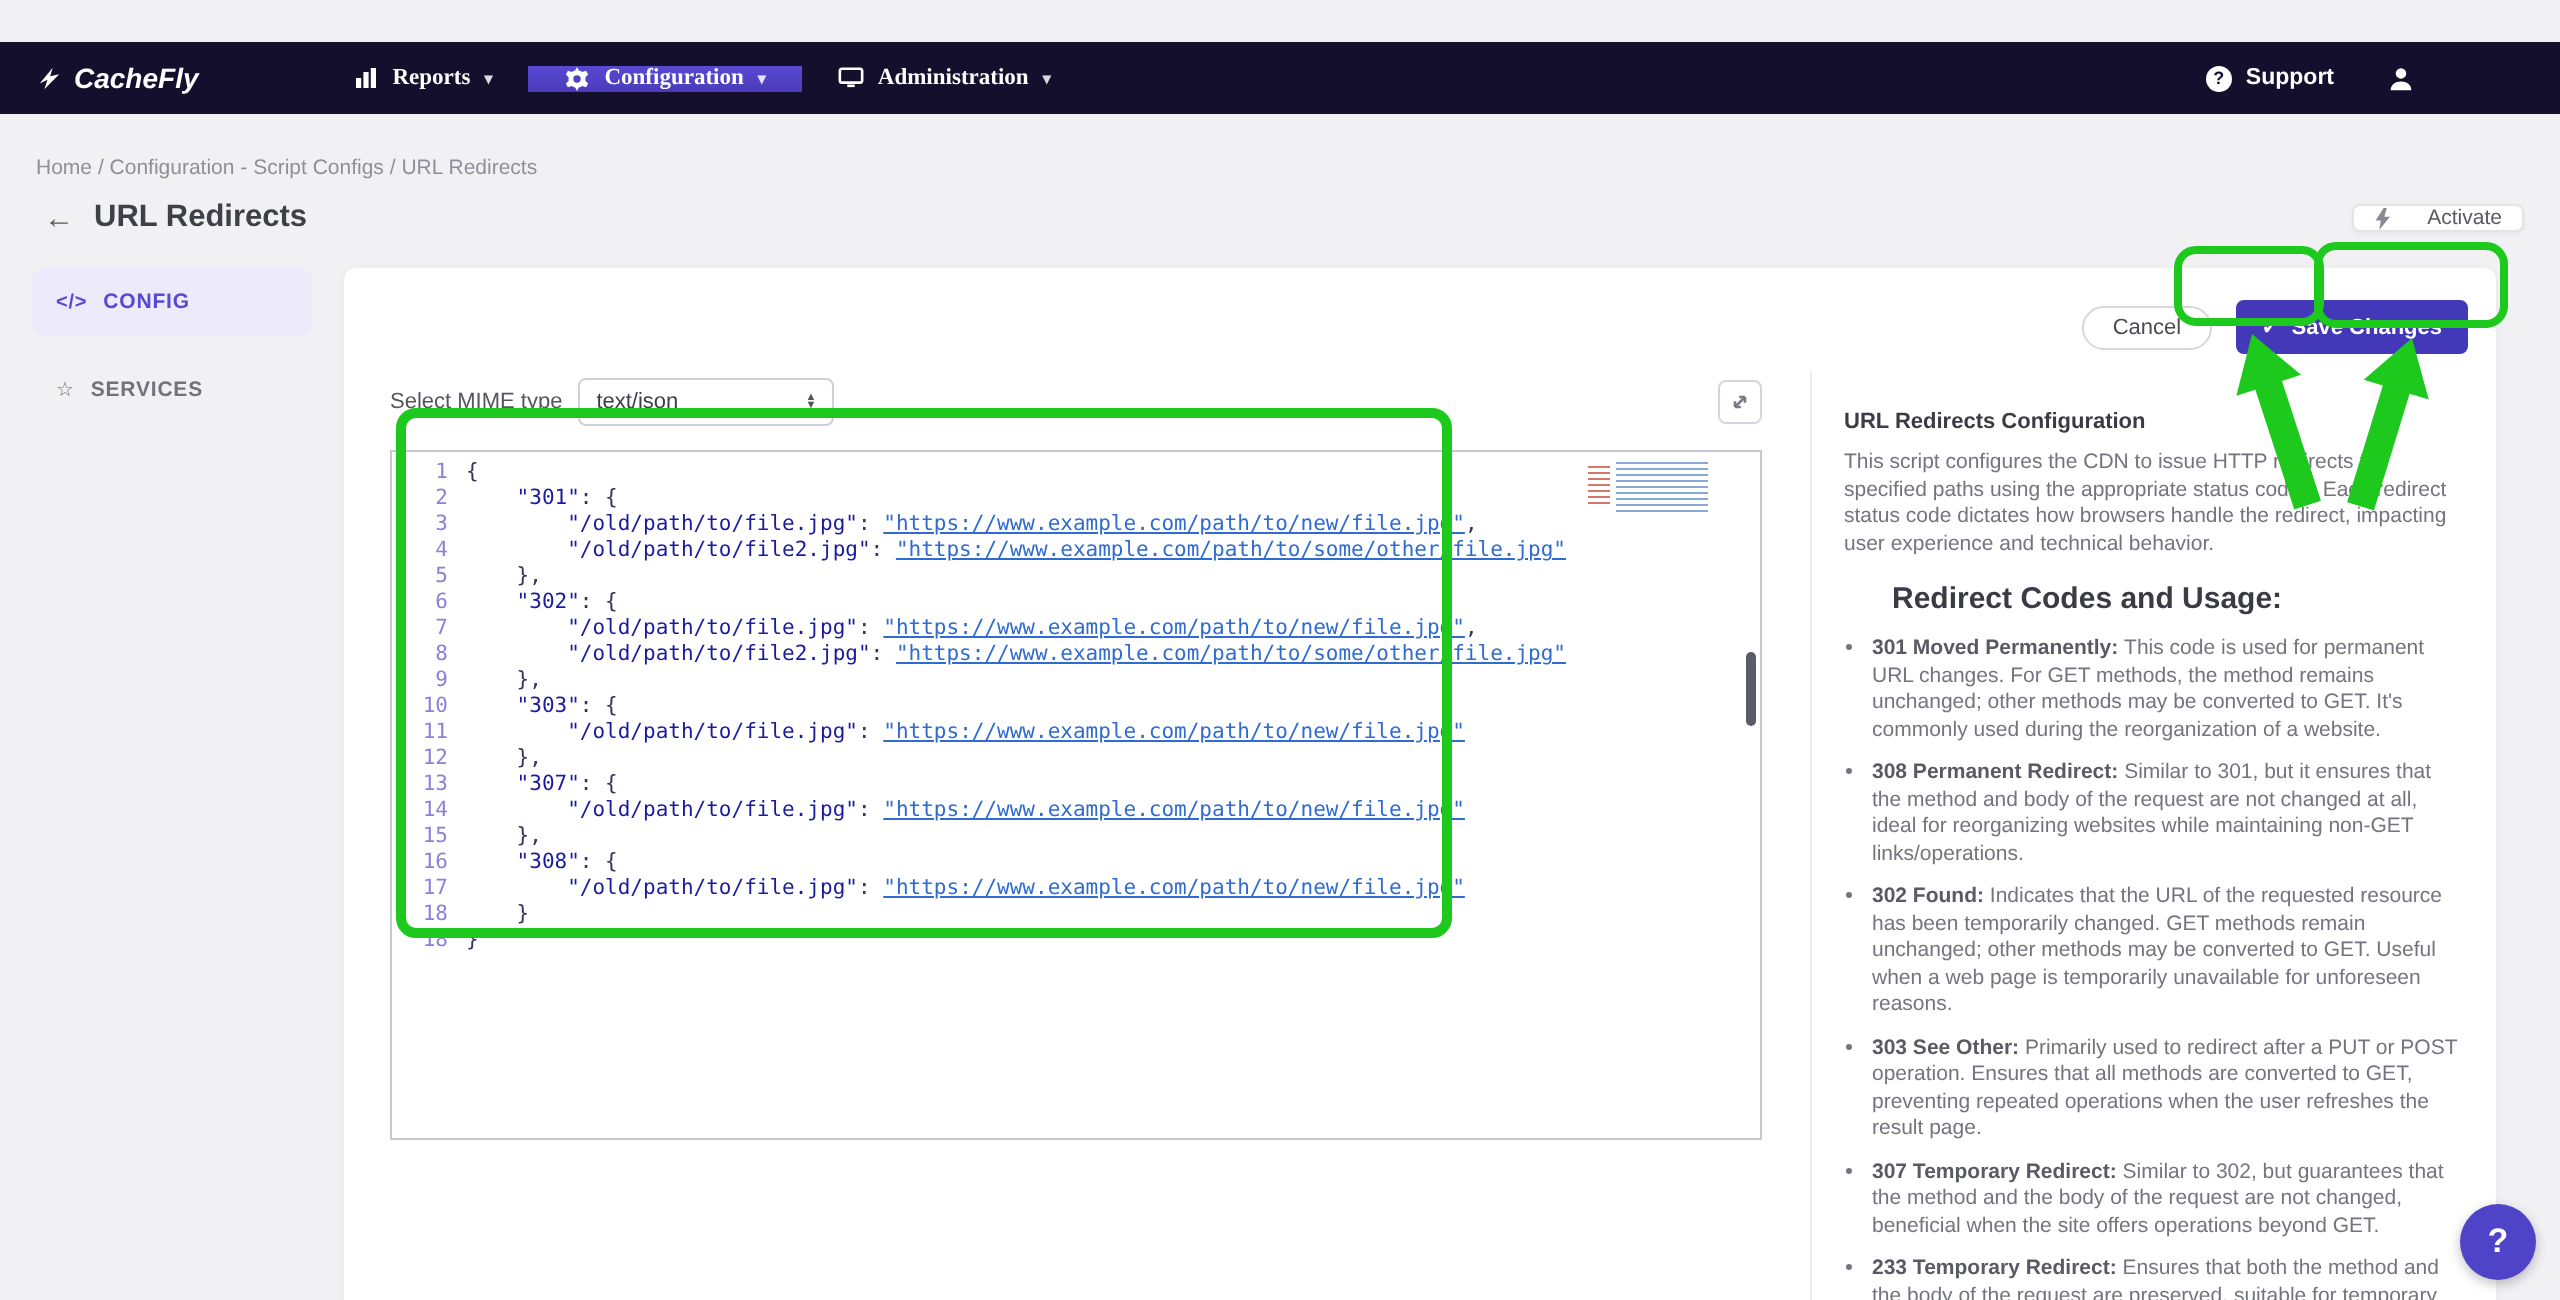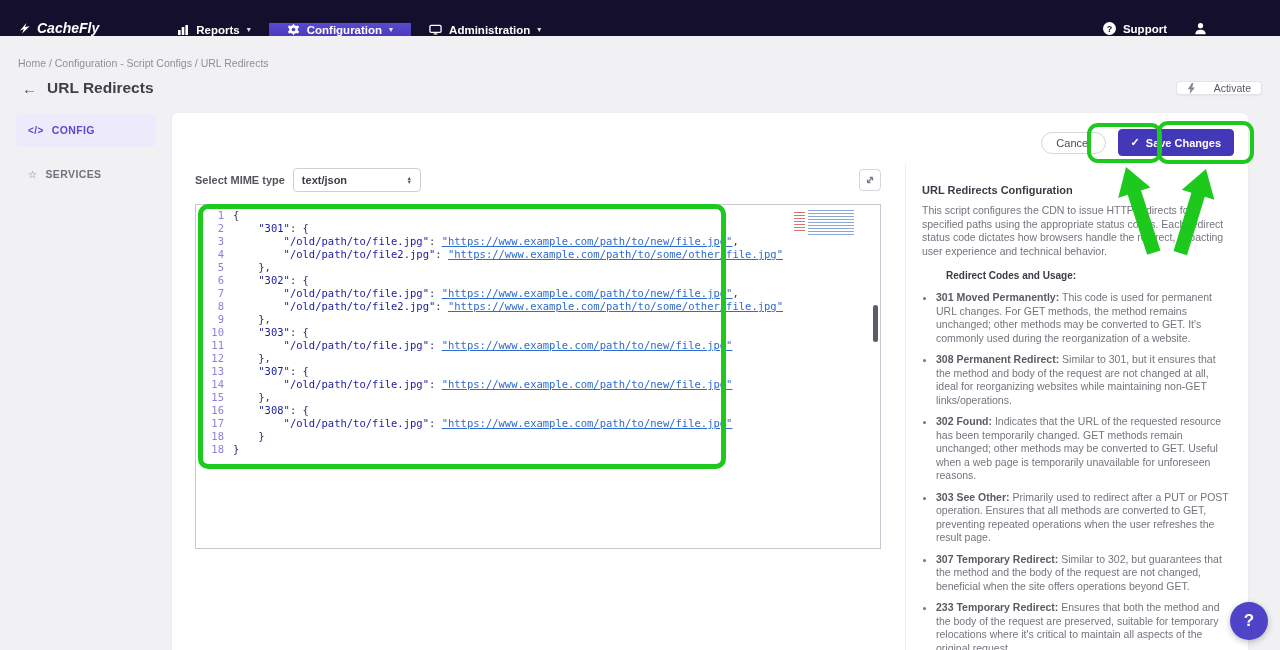--- a/index.html
+++ b/index.html
@@ -3,23 +3,23 @@
 <meta charset="utf-8">
 <style>
   * { margin:0; padding:0; box-sizing:border-box; }
   html,body { width:1280px; height:650px; }
   body {
     font-family:"Liberation Sans","DejaVu Sans",sans-serif;
     background:#f1f1f4; position:relative; overflow:hidden; color:#3c3c46;
   }
 
   
-  .topnav { height:36px; background:#150f2e; display:flex; align-items:flex-end; color:#fff; }
+  .topnav { height:36px; background:#150f2e; display:flex; align-items:center; color:#fff;margin-top:21px; }
   .brand { display:flex; align-items:center; gap:6px; padding:0 18px; font-size:14px; font-style:italic; font-weight:bold; cursor:pointer; }
-  .nav-items { display:flex; margin-left:42px; }
+  .nav-items { display:flex; margin-left:42px;font-family:Liberation Serif, serif; }
   .nav-item { display:flex; align-items:center; gap:7px; padding:0 18px; font-size:11.5px; font-weight:bold; cursor:pointer; }
   .nav-item.active { background:linear-gradient(#5a49d2,#4a3bba); }
   .chevron { font-size:8px; opacity:.85; }
   .nav-right { margin-left:auto; display:flex; align-items:center; padding-right:72px; gap:26px; }
   .q-circle { width:13px; height:13px; border-radius:50%; background:#fff; color:#150f2e; font-size:9px; font-weight:bold; display:flex; align-items:center; justify-content:center; font-style:normal; }
   .icon-svg { display:block; }
 
   
   .breadcrumb { margin:21px 0 0 18px; font-size:10.5px; color:#8f8f99; }
   .breadcrumb .crumb { cursor:pointer; }
@@ -36,21 +36,21 @@
   .side-icon { font-size:10px; font-weight:bold; }
 
   .card { flex:1; background:#fff; border-radius:6px; box-shadow:0 1px 3px rgba(20,20,40,.06); height:585px; display:flex; flex-direction:column; }
   .actions-row { display:flex; justify-content:flex-end; align-items:center; gap:12px; padding:16px 14px 8px 0; }
   .btn-cancel { background:#fff; border:1px solid #d6d6de; border-radius:12px; padding:4px 14px; font-size:11px; color:#4a4a55; cursor:pointer; }
   .btn-save { background:#4338b8; border:1px solid #4338b8; border-radius:4px; padding:6px 12px; font-size:11px; color:#fff; font-weight:600; cursor:pointer; display:flex; gap:6px; align-items:center; }
   .card-body { display:flex; flex:1; min-height:0; }
   .card-main { flex:1; padding:4px 24px 0 23px; min-width:0; }
 
   
-  .editor-toolbar { display:flex; align-items:center; margin-bottom:12px;font-weight:bold; }
+  .editor-toolbar { display:flex; align-items:center; margin-bottom:12px; }
   .mime-label { font-size:11px; color:#55555f; margin-right:8px; }
   .select { width:128px; height:24px; border:1px solid #cfcfd8; border-radius:4px; display:flex; align-items:center; justify-content:space-between; padding:0 8px; font-size:11px; color:#3c3c46; background:#fff; cursor:pointer; }
   .carets { display:flex; flex-direction:column; font-size:5.5px; line-height:4.5px; color:#555; }
   .expand-btn { margin-left:auto; width:22px; height:22px; border:1px solid #d5d5dd; border-radius:4px; background:#fff; display:flex; align-items:center; justify-content:center; color:#7a7a85; cursor:pointer; }
 
   .editor { position:relative; border:1px solid #c8c8d2; height:345px; background:#fff; overflow:hidden; font-family:"DejaVu Sans Mono",monospace; font-size:10.5px; padding-top:4px; cursor:text; }
   .code-line { display:flex; line-height:13px; height:13px; }
   .ln { width:28px; text-align:right; color:#8d80d8; flex:none; }
   .code { white-space:pre; padding-left:9px; }
   .tok-p { color:#33335e; }
@@ -58,21 +58,21 @@
   .tok-u { color:#2f6bd0; text-decoration:underline; }
 
   .minimap { position:absolute; top:5px; right:26px; width:60px; height:25px; }
   .mm-red { position:absolute; left:0; top:2px; width:11px; height:21px; background:repeating-linear-gradient(to bottom,#d4766a 0 1px,transparent 1px 3px); }
   .mm-blue { position:absolute; left:14px; top:0; width:46px; height:25px; background:repeating-linear-gradient(to bottom,#88a8d8 0 1px,transparent 1px 3px); }
   .vscroll { position:absolute; right:2px; top:100px; width:5px; height:37px; background:#5c5c66; border-radius:3px; cursor:pointer; }
 
   
   .docs { width:343px; flex:none; border-left:1px solid #ececf1; padding:20px 18px 0 16px; overflow:hidden; }
   .docs h3 { font-size:11px; color:#3b3b45; margin-bottom:8px; }
-  .docs h4 { font-size:10px; color:#3b3b45; margin:12px 0 8px;padding-left:24px; }
+  .docs h4 { font-size:15px; color:#3b3b45; margin:12px 0 8px;padding-left:24px; }
   .docs-p { font-size:10.5px; line-height:13.5px; color:#74747e; margin-bottom:4px; }
   .docs ul { list-style:disc; padding-left:14px; margin-top:10px; }
   .docs li { font-size:10.5px; line-height:13.5px; color:#74747e; margin-bottom:8px; }
   .docs li .lead { font-weight:bold; color:#5a5a64; }
 
   .help-fab { position:absolute; right:12px; bottom:10px; width:38px; height:38px; border-radius:50%; background:#4f43c8; color:#fff; font-size:17px; font-weight:bold; border:none; display:flex; align-items:center; justify-content:center; box-shadow:0 2px 6px rgba(0,0,0,.25); cursor:pointer; z-index:60; }
 
   
   .annot-box { position:absolute; border:5px solid #1ec91e; border-radius:10px; pointer-events:none; z-index:40; }
   #annot-code { left:198px; top:204px; width:528px; height:265px; }

